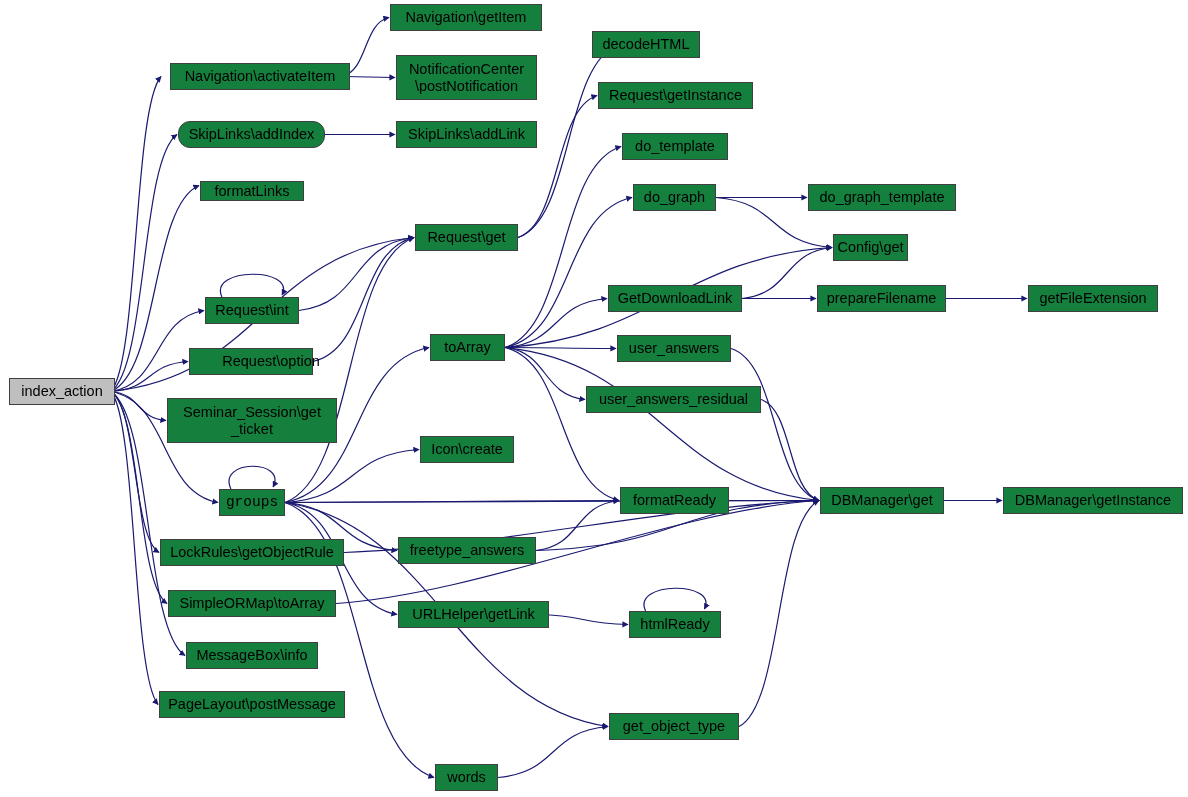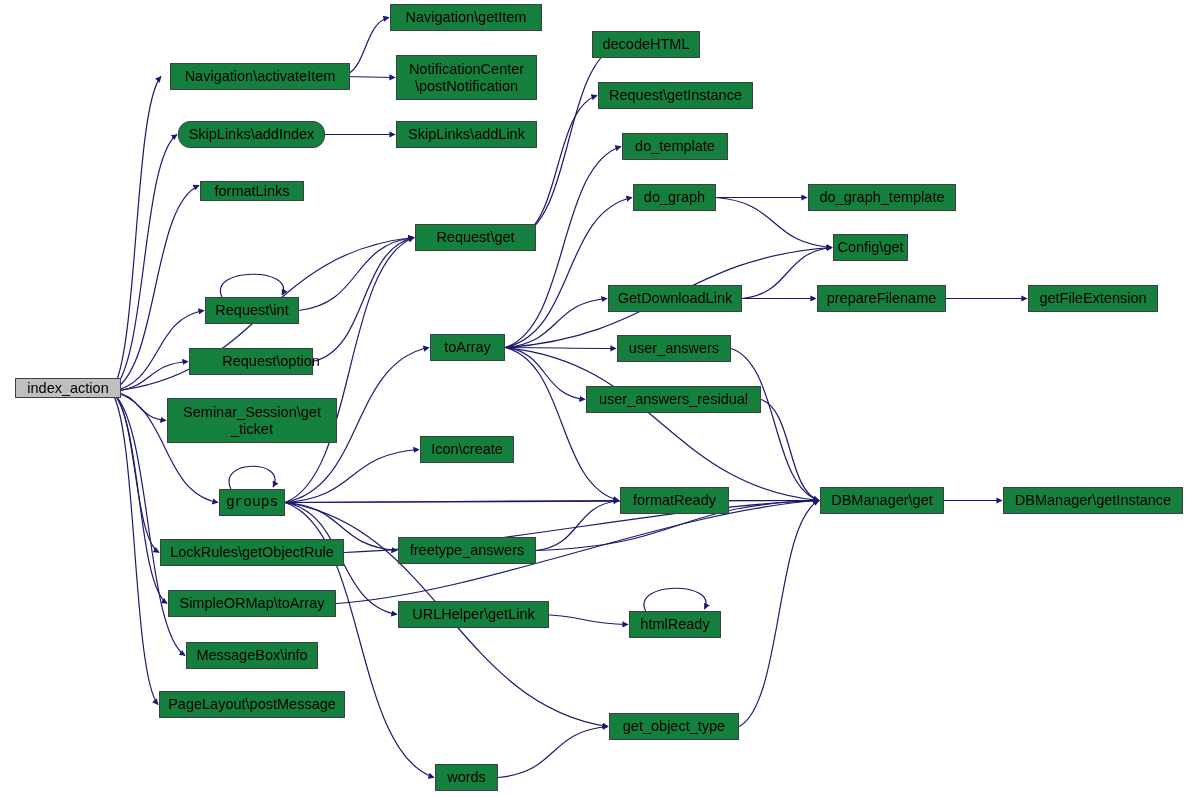--- a/index.html
+++ b/index.html
@@ -105,38 +105,38 @@
         <path d="M 538 614.5 C 587.5 615.5, 578.5 623.5, 628 624.5" marker-end="url(#arrow)"></path>
         <path d="M 645.56 611 C 631.56 581, 718.44 581, 704.44 609" marker-end="url(#arrow)"></path>
         <path d="M 498 777.5 C 558.5 772.4, 547.5 731.6, 608 726.5" marker-end="url(#arrow)"></path>
         <path d="M 739 726.5 C 783 703.9, 775 523.1, 819 500.5" marker-end="url(#arrow)"></path>
         <path d="M 944 500.5 C 975.9 500.5, 970.1 500.5, 1002 500.5" marker-end="url(#arrow)"></path>
         <path d="M 344 552.5 C 494 547.3, 669 505.7, 819 500.5" marker-end="url(#arrow)"></path>
         <path d="M 336 603.5 C 486 593.2, 669 510.8, 819 500.5" marker-end="url(#arrow)"></path>
       </g>
   </svg>
   <div id="node-layer">
-      <div class="node highlight" style="left: 15px; top: 378px; width: 106px; height: 20px;">index_action</div>
+      <div class="node highlight" style="left: 9px; top: 378px; width: 106px; height: 27px;">index_action</div>
       <div class="node" style="left: 170px; top: 63px; width: 180px; height: 27px;">Navigation\activateItem</div>
       <div class="node" style="left: 178px; top: 121px; width: 147px; height: 27px; border-radius: 12px;">SkipLinks\addIndex</div>
       <div class="node" style="left: 200px; top: 172px; width: 104px; height: 20px; margin-top: 9px;">formatLinks</div>
       <div class="node" style="left: 205px; top: 297px; width: 94px; height: 27px;">Request\int</div>
       <div class="node" style="left: 189px; top: 348px; width: 124px; height: 27px; padding-left: 40px;">Request\option</div>
       <div class="node" style="left: 167px; top: 398px; width: 170px; height: 45px;">Seminar_Session\get
 _ticket</div>
       <div class="node" style="left: 219px; top: 489px; width: 66px; height: 27px; font-family: Liberation Mono, monospace;">groups</div>
       <div class="node" style="left: 160px; top: 539px; width: 184px; height: 27px;">LockRules\getObjectRule</div>
       <div class="node" style="left: 168px; top: 590px; width: 168px; height: 27px;">SimpleORMap\toArray</div>
       <div class="node" style="left: 186px; top: 642px; width: 132px; height: 27px;">MessageBox\info</div>
       <div class="node" style="left: 159px; top: 691px; width: 186px; height: 27px;">PageLayout\postMessage</div>
       <div class="node" style="left: 390px; top: 4px; width: 152px; height: 27px;">Navigation\getItem</div>
       <div class="node" style="left: 396px; top: 55px; width: 141px; height: 45px;">NotificationCenter
 \postNotification</div>
       <div class="node" style="left: 396px; top: 121px; width: 141px; height: 27px;">SkipLinks\addLink</div>
-      <div class="node" style="left: 415px; top: 224px; width: 121px; height: 27px;">Request\get</div>
+      <div class="node" style="left: 415px; top: 224px; width: 103px; height: 27px;">Request\get</div>
       <div class="node" style="left: 430px; top: 334px; width: 75px; height: 27px;">toArray</div>
       <div class="node" style="left: 420px; top: 436px; width: 94px; height: 27px;">Icon\create</div>
       <div class="node" style="left: 398px; top: 537px; width: 138px; height: 27px;">freetype_answers</div>
       <div class="node" style="left: 398px; top: 601px; width: 151px; height: 27px;">URLHelper\getLink</div>
       <div class="node" style="left: 435px; top: 764px; width: 63px; height: 27px;">words</div>
       <div class="node" style="left: 592px; top: 31px; width: 108px; height: 27px;">decodeHTML</div>
       <div class="node" style="left: 598px; top: 82px; width: 155px; height: 27px;">Request\getInstance</div>
       <div class="node" style="left: 622px; top: 133px; width: 106px; height: 27px;">do_template</div>
       <div class="node" style="left: 633px; top: 184px; width: 83px; height: 27px;">do_graph</div>
       <div class="node" style="left: 608px; top: 285px; width: 134px; height: 27px;">GetDownloadLink</div>

